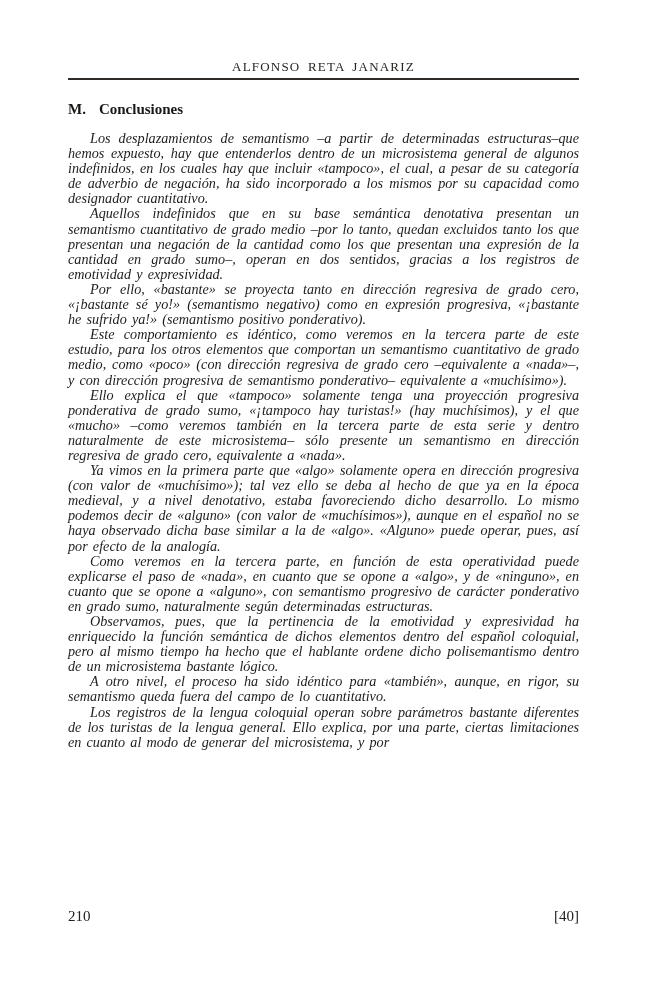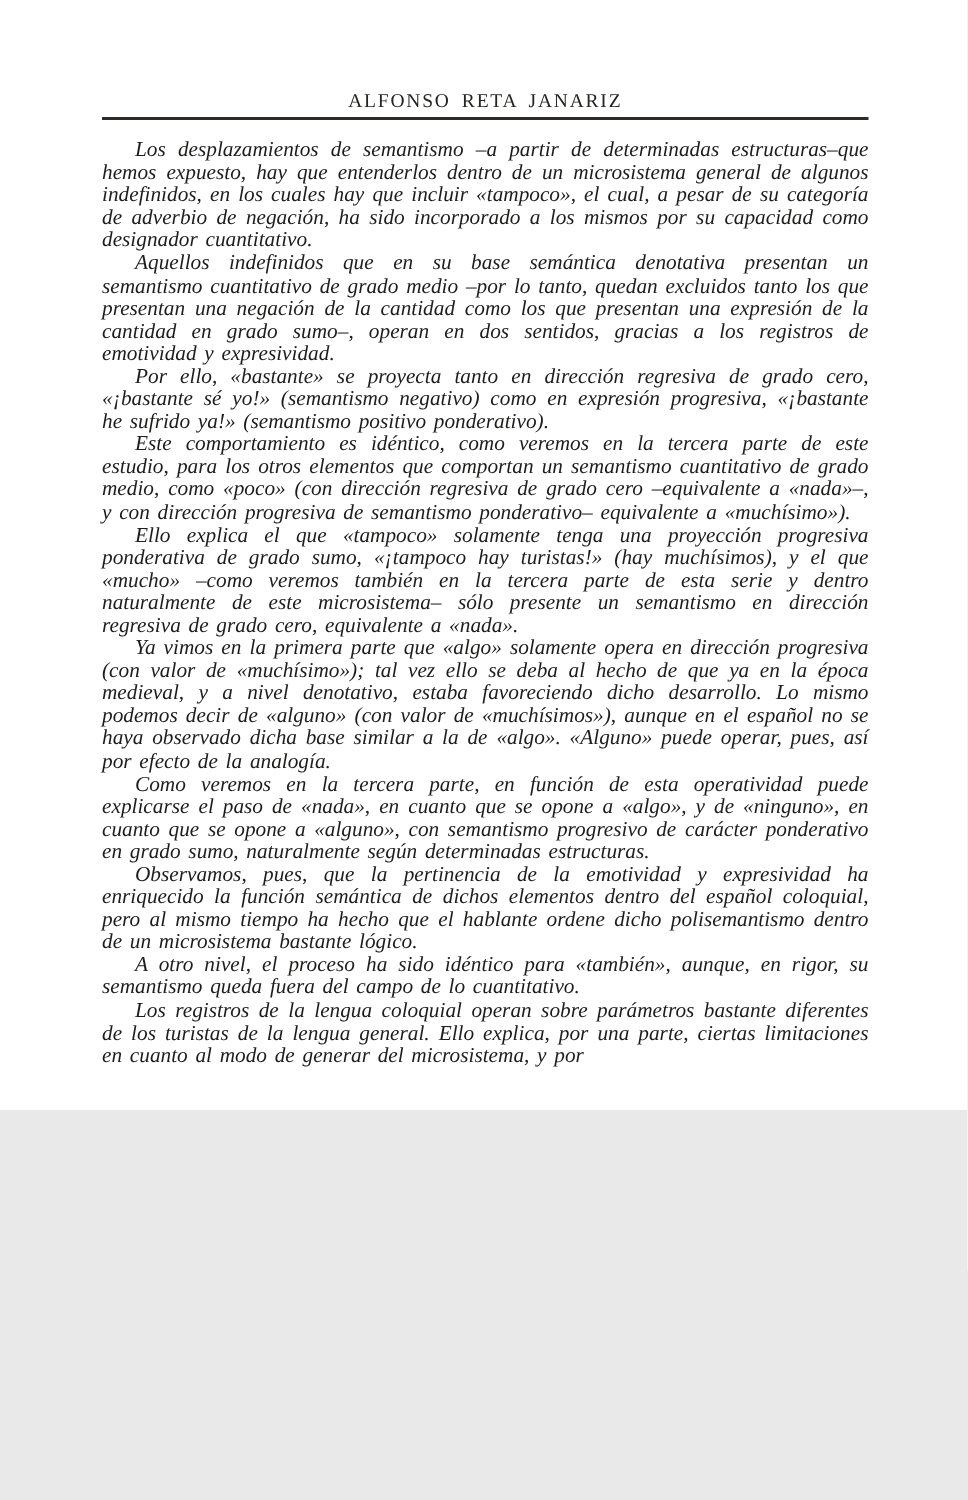--- a/index.html
+++ b/index.html
@@ -7,21 +7,21 @@
     --paper:#ffffff;
     --rule:#2e2b28;
   }
   *{ margin:0; padding:0; box-sizing:border-box; }
   html,body{ background:#e9e9e9; }
   body{ font-family:"Liberation Serif", serif; }
 
   .page{
     position:relative;
     width:645px;
-    height:740px;
+    height:1000px;
     margin:0 auto;
     background:var(--paper);
     color:var(--ink);
     overflow:hidden;
   }
 
   .content{
     position:absolute;
     left:68px;
     right:66px;
@@ -81,28 +81,35 @@
 </head>
 <body>
 
 <div class="page">
   <div class="content">
 
     <div class="running-head">ALFONSO RETA JANARIZ</div>
 
     <hr class="head-rule">
 
+    <h2 class="section-heading">
+      <span class="hlabel">M.</span><span>Conclusiones</span>
+    </h2>
 
     <div class="body-text">
       <p>Los desplazamientos de semantismo –a partir de determinadas estructuras–que hemos expuesto, hay que entenderlos dentro de un microsistema general de algunos indefinidos, en los cuales hay que incluir «tampoco», el cual, a pesar de su categoría de adverbio de negación, ha sido incorporado a los mismos por su capacidad como designador cuantitativo.</p>
       <p>Aquellos indefinidos que en su base semántica denotativa presentan un semantismo cuantitativo de grado medio –por lo tanto, quedan excluidos tanto los que presentan una negación de la cantidad como los que presentan una expresión de la cantidad en grado sumo–, operan en dos sentidos, gracias a los registros de emotividad y expresividad.</p>
       <p>Por ello, «bastante» se proyecta tanto en dirección regresiva de grado cero, «¡bastante sé yo!» (semantismo negativo) como en expresión progresiva, «¡bastante he sufrido ya!» (semantismo positivo ponderativo).</p>
       <p>Este comportamiento es idéntico, como veremos en la tercera parte de este estudio, para los otros elementos que comportan un semantismo cuantitativo de grado medio, como «poco» (con dirección regresiva de grado cero –equivalente a «nada»–, y con dirección progresiva de semantismo ponderativo– equivalente a «muchísimo»).</p>
       <p>Ello explica el que «tampoco» solamente tenga una proyección progresiva ponderativa de grado sumo, «¡tampoco hay turistas!» (hay muchísimos), y el que «mucho» –como veremos también en la tercera parte de esta serie y dentro naturalmente de este microsistema– sólo presente un semantismo en dirección regresiva de grado cero, equivalente a «nada».</p>
       <p>Ya vimos en la primera parte que «algo» solamente opera en dirección progresiva (con valor de «muchísimo»); tal vez ello se deba al hecho de que ya en la época medieval, y a nivel denotativo, estaba favoreciendo dicho desarrollo. Lo mismo podemos decir de «alguno» (con valor de «muchísimos»), aunque en el español no se haya observado dicha base similar a la de «algo». «Alguno» puede operar, pues, así por efecto de la analogía.</p>
       <p>Como veremos en la tercera parte, en función de esta operatividad puede explicarse el paso de «nada», en cuanto que se opone a «algo», y de «ninguno», en cuanto que se opone a «alguno», con semantismo progresivo de carácter ponderativo en grado sumo, naturalmente según determinadas estructuras.</p>
       <p>Observamos, pues, que la pertinencia de la emotividad y expresividad ha enriquecido la función semántica de dichos elementos dentro del español coloquial, pero al mismo tiempo ha hecho que el hablante ordene dicho polisemantismo dentro de un microsistema bastante lógico.</p>
       <p>A otro nivel, el proceso ha sido idéntico para «también», aunque, en rigor, su semantismo queda fuera del campo de lo cuantitativo.</p>
       <p>Los registros de la lengua coloquial operan sobre parámetros bastante diferentes de los turistas de la lengua general. Ello explica, por una parte, ciertas limitaciones en cuanto al modo de generar del microsistema, y por</p>
     </div>
   </div>
 
+  <div class="footer">
+    <span>210</span>
+    <span>[40]</span>
+  </div>
 </div>
 
 </body></html>

